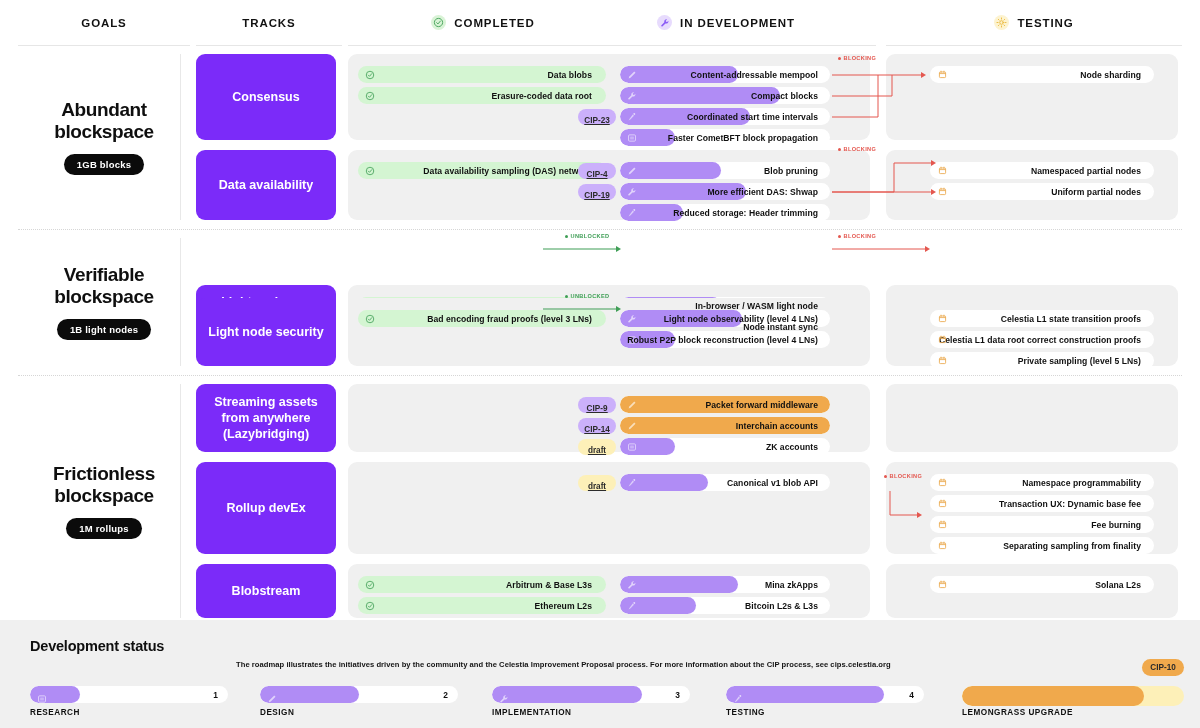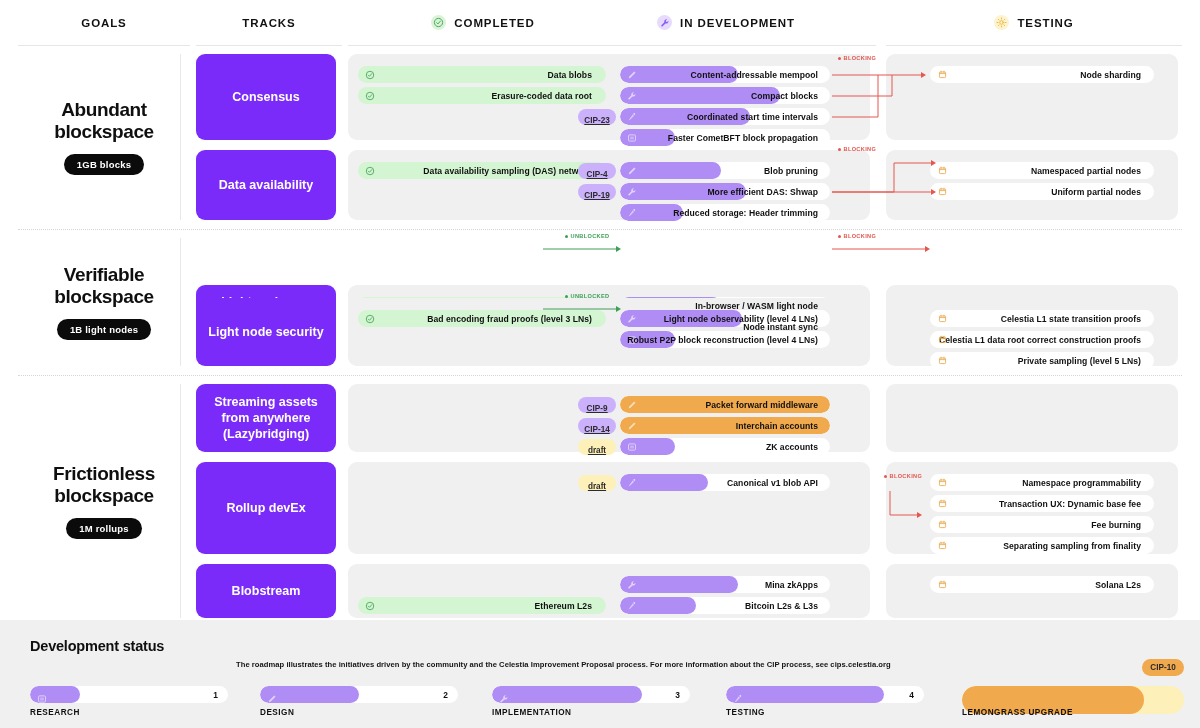--- a/index.html
+++ b/index.html
@@ -112,21 +112,21 @@
   .stage .bar { position:absolute; left:0; top:0; width:100%; height:17px;
       background:#fff; border-radius:999px; overflow:hidden; }
   .stage .bar .fg { position:absolute; left:0; top:0; bottom:0; background:#b08cf5;
       border-radius:999px; }
   .stage .ic { position:absolute; left:7px; top:3.5px; width:10px; height:10px; opacity:.62; }
   .stage .num { position:absolute; right:10px; top:0; height:17px; display:flex;
       align-items:center; font-size:8.4px; font-weight:700; }
   .stage .cap { position:absolute; left:0; top:22px; font-size:8.2px; font-weight:700;
       letter-spacing:.5px; }
 
-  .lemon { position:absolute; top:66px; left:962px; width:222px; height:28px; }
+  .lemon { position:absolute; top:66px; left:962px; width:222px; height:20px; }
   .lemon .bar { position:absolute; inset:0; background:#fdf0b8; border-radius:999px; overflow:hidden; }
   .lemon .bar .fg { position:absolute; left:0; top:0; bottom:0; width:82%;
       background:#f0a94c; border-radius:999px; }
   .lemon .cap { position:absolute; left:0; top:22px; font-size:8.2px; font-weight:700;
       letter-spacing:.5px; }
   .lemon .cipb { position:absolute; right:0; top:-27px; width:42px; height:17px;
       background:#f0a94c; color:#2b2b2b; border-radius:999px; font-size:8.2px;
       font-weight:700; display:flex; align-items:center; justify-content:center; }
 </style>
 </head>
@@ -474,20 +474,27 @@
                 <path d="M5.4 2v2.2M10.6 2v2.2" stroke="#eaa74a" stroke-width="1.5" stroke-linecap="round"></path>
               </svg></span>
             <span>Separating sampling from finality</span>
           </div>
         </div>
         <div class="trow" style="top: 180px; height: 54px;">
           <div class="track-card">Blobstream</div>
           <div class="lane done"></div>
           <div class="lane-dev-bg"></div>
           <div class="lane up"></div>
+          <div class="pill done" style="left: 358px; width: 248px; top: 12px;">
+            <span class="chk"><svg viewBox="0 0 16 16" width="10" height="10">
+                <circle cx="8" cy="8" r="6" fill="none" stroke="#4aa55e" stroke-width="1.4"></circle>
+                <path d="M5.3 8.2 7.2 10.1 10.8 5.9" fill="none" stroke="#4aa55e" stroke-width="1.4" stroke-linecap="round"></path>
+              </svg></span>
+            <span>Arbitrum &amp; Base L3s</span>
+          </div>
           <div class="pill done" style="left: 358px; width: 248px; top: 33px;">
             <span class="chk"><svg viewBox="0 0 16 16" width="10" height="10">
                 <circle cx="8" cy="8" r="6" fill="none" stroke="#4aa55e" stroke-width="1.4"></circle>
                 <path d="M5.3 8.2 7.2 10.1 10.8 5.9" fill="none" stroke="#4aa55e" stroke-width="1.4" stroke-linecap="round"></path>
               </svg></span>
             <span>Ethereum L2s</span>
           </div>
           <div class="pill dev" style="left: 620px; width: 210px; top: 12px;">
             <span class="fill" style="width: 56%;"></span>
             <span class="ficon"><svg viewBox="0 0 16 16" width="10" height="10">

